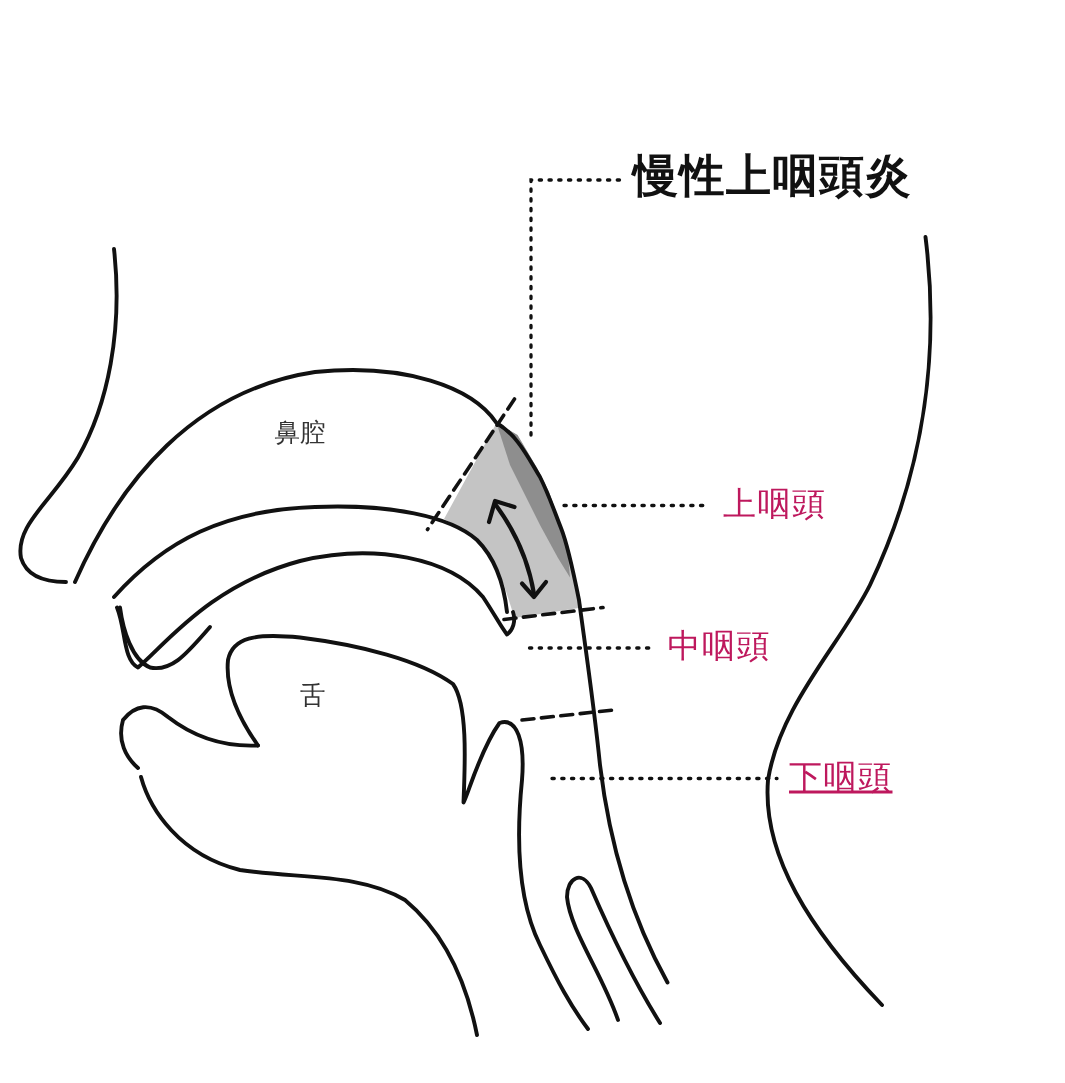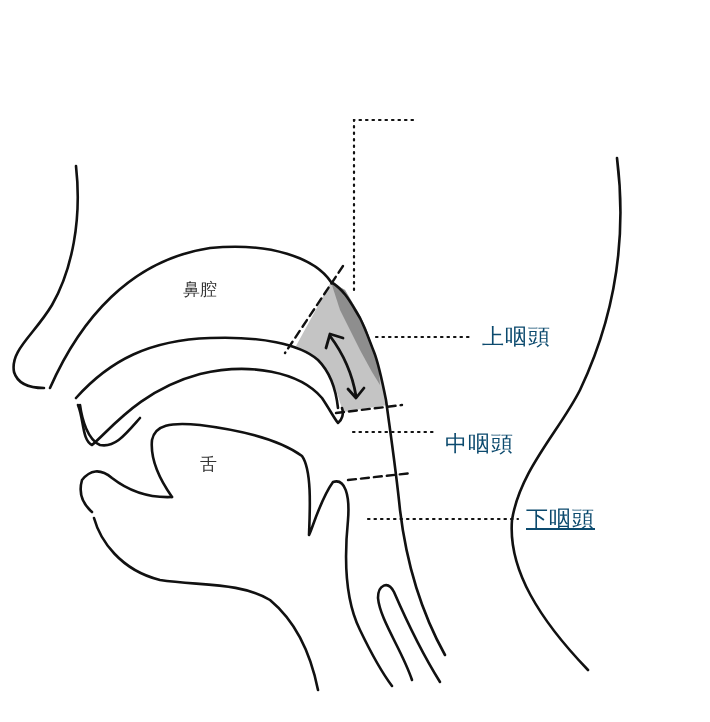--- a/index.html
+++ b/index.html
@@ -7,21 +7,21 @@
       position: relative;
       width: 710px;
       height: 722px;
       background: #ffffff;
       overflow: hidden;
       font-family: "DejaVu Sans", sans-serif;
     }
     svg#art { position: absolute; left: 0; top: 0; }
     .lbl {
       position: absolute;
-      color: #0c4a6e;
+      color: #be185d;
       white-space: nowrap;
       line-height: 1;
       font-family: "DejaVu Sans", sans-serif;
     }
     .title {
       font-size: 30px;
       font-weight: bold;
       color: #111111;
       letter-spacing: 1px;
     }
@@ -73,18 +73,19 @@
     </g>
 
     <g fill="none" stroke="#111111" stroke-width="2.2" stroke-dasharray="1.5,5" stroke-linecap="round">
       <polyline points="413,120 354,120 354,292"></polyline>
       <line x1="376" y1="337" x2="470" y2="337"></line>
       <line x1="353" y1="432" x2="437" y2="432"></line>
       <line x1="368" y1="519" x2="518" y2="519"></line>
     </g>
   </svg>
 
+  <div class="lbl title" style="left:422px; top:103px;">慢性上咽頭炎</div>
   <div class="lbl organ" style="left:183px; top:281px;text-align:right;">鼻腔</div>
   <div class="lbl organ" style="left:200px; top:456px;">舌</div>
   <div class="lbl region" style="left:482px; top:326px;">上咽頭</div>
-  <div class="lbl region" style="left:445px; top:433px;">中咽頭</div>
+  <div class="lbl region" style="left:445px; top:421px;">中咽頭</div>
   <div class="lbl region" style="left:526px; top:508px;text-decoration:underline;">下咽頭</div>
 </div>
 
 </body></html>

